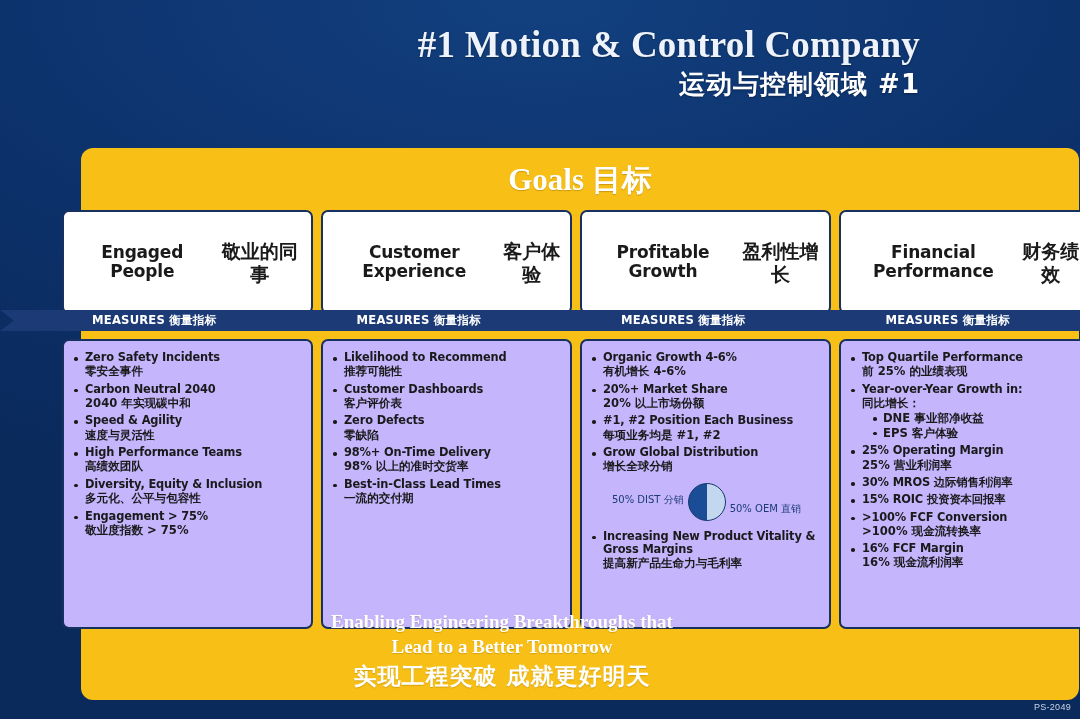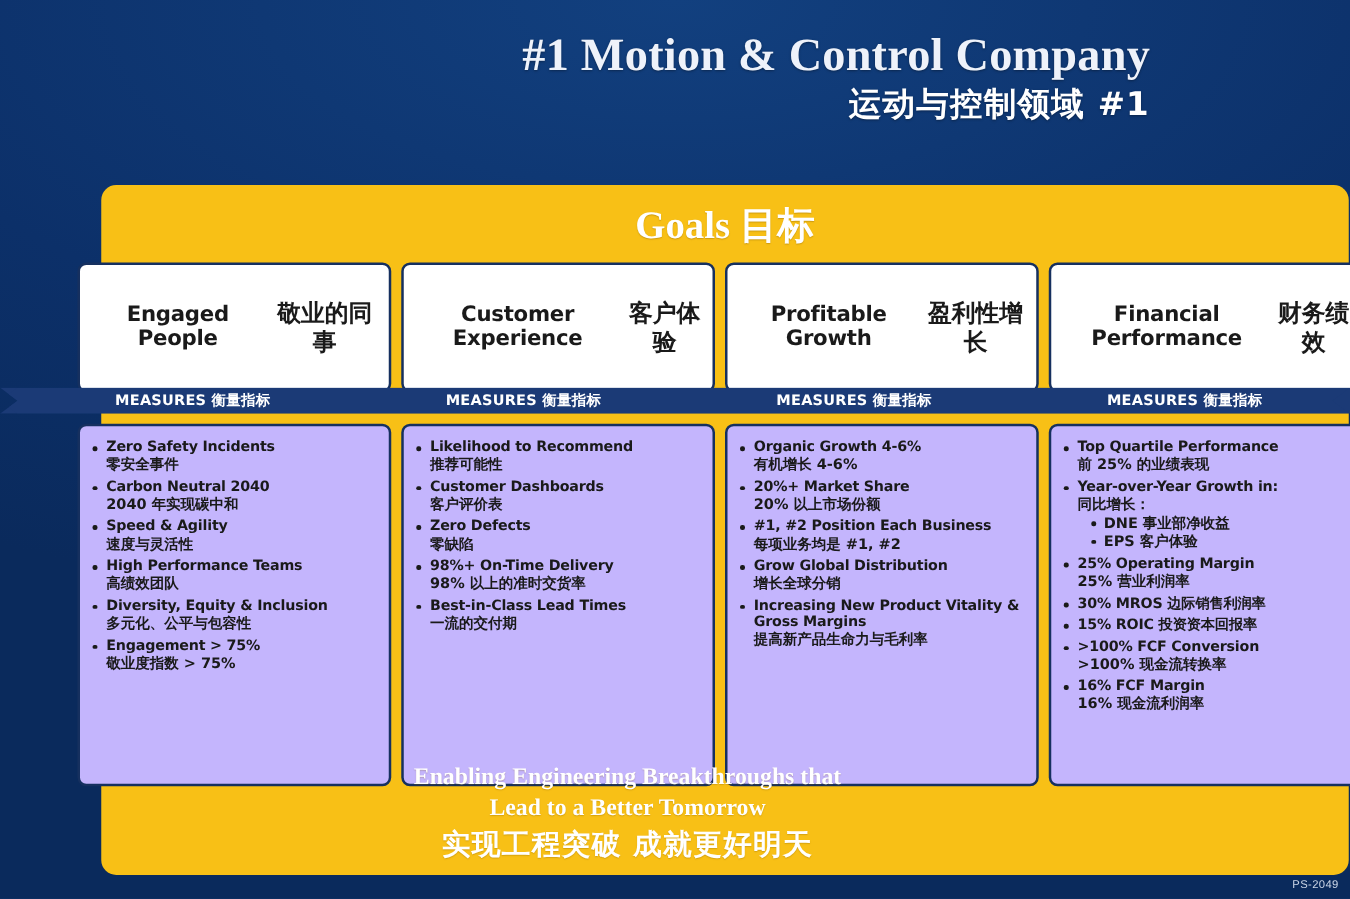--- a/index.html
+++ b/index.html
@@ -366,20 +366,25 @@
             <li>
               <span class="m-en">#1, #2 Position Each Business</span>
               <span class="m-zh">每项业务均是 #1, #2</span>
             </li>
             <li>
               <span class="m-en">Grow Global Distribution</span>
               <span class="m-zh">增长全球分销</span>
             </li>
           </ul>
 
+          <div class="pie-row">
+            <div class="pie-lab left">50% DIST 分销</div>
+            <div class="pie"></div>
+            <div class="pie-lab right">50% OEM 直销</div>
+          </div>
 
           <ul class="measures">
             <li>
               <span class="m-en">Increasing New Product Vitality &amp; Gross Margins</span>
               <span class="m-zh">提高新产品生命力与毛利率</span>
             </li>
           </ul>
         </div>
       </div>
 

